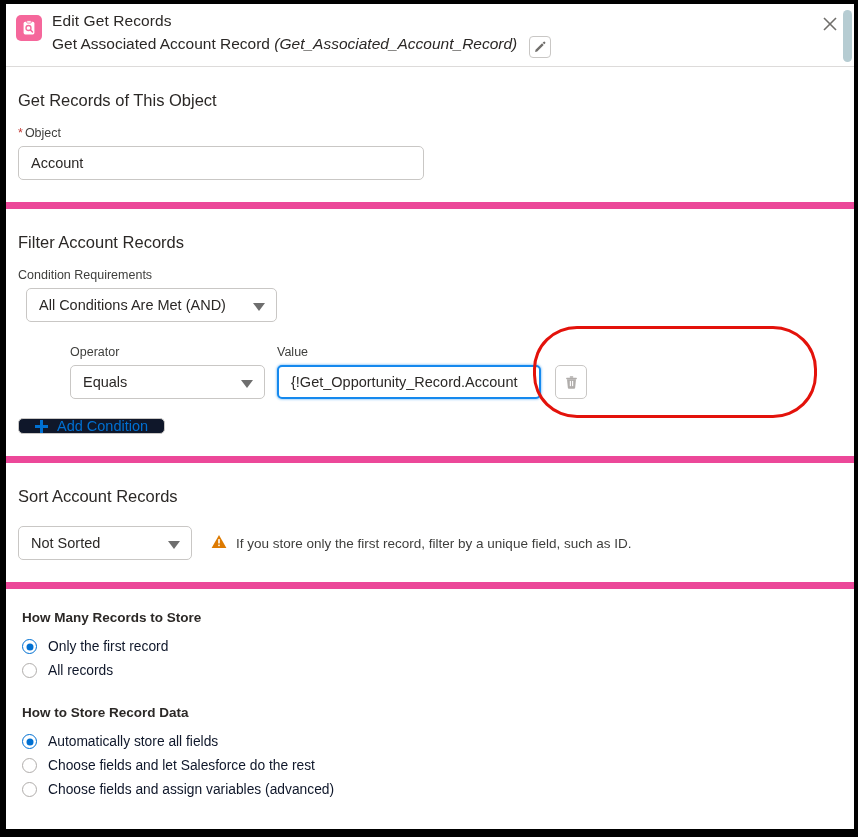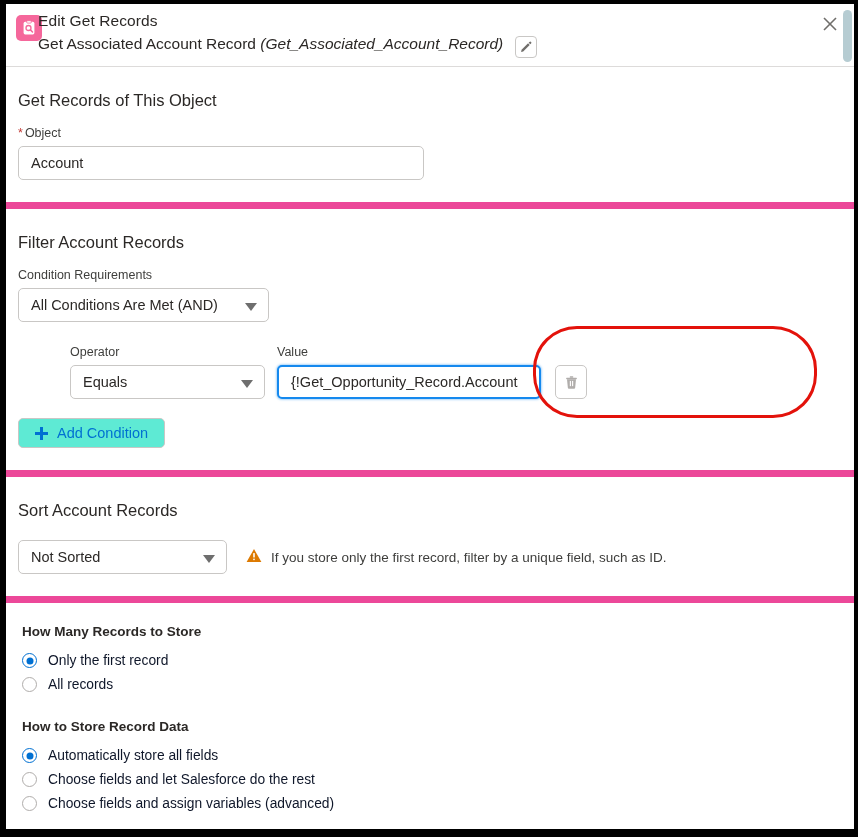--- a/index.html
+++ b/index.html
@@ -49,21 +49,21 @@
     border-radius: 5px;
     background: #f5679b;
     display: flex;
     align-items: center;
     justify-content: center;
   }
   .hdr-icon svg { display:block; }
 
   .hdr-text {
     position: absolute;
-    left: 32px;
+    left: 46px;
     top: 7px;
     right: 60px;
   }
   .hdr-line1 {
     font-size: 15.5px;
     color: #2b2826;
     line-height: 20px;
     letter-spacing: .1px;
   }
   .hdr-line2 {
@@ -160,21 +160,21 @@
     border-right: 6px solid transparent;
     border-top: 8px solid #6e6e6e;
   }
 
   
   .obj-wrap { padding: 14px 12px 22px 12px; }
   .obj-input { width: 406px; margin-top: 5px; }
 
   
   .cond-req-wrap { padding: 14px 0 0 12px; }
-  .cond-select { width: 251px; margin-top: 5px; }
+  .cond-select { width: 251px; margin-top: 5px; margin-left: 8px; }
 
   .cond-row {
     display: flex;
     align-items: flex-end;
     padding: 22px 0 0 52px;
     gap: 0;
   }
   .cond-cell { position: relative; }
   .cond-cell .fieldlabel { margin-bottom: 5px; }
   .cell-field { width: 263px; }
@@ -192,25 +192,25 @@
     justify-content: center;
     cursor: pointer;
     box-sizing: border-box;
   }
 
   .add-cond {
     display: inline-flex;
     align-items: center;
     gap: 9px;
     margin: 19px 0 22px 12px;
-    height: 30px;
+    height: 16px;
     padding: 0 16px;
     border: 1px solid #c9c7c5;
     border-radius: 5px;
-    background: #5eead4;
+    background: #0f172a;
     color: #0070d2;
     font-size: 14.5px;
     cursor: pointer;
     box-sizing: border-box;
   }
   .plus {
     position: relative;
     width: 13px; height: 13px;
     flex: none;
   }
@@ -230,21 +230,21 @@
     width: 278px;
     height: 86px;
     border: 3px solid #e3120b;
     border-radius: 44px / 43px;
     pointer-events: none;
     z-index: 30;
   }
 
   
   .sort-wrap { padding: 14px 0 22px 12px; display: flex; align-items: flex-end; }
-  .sort-select { width: 209px; margin-top: 5px; }
+  .sort-select { width: 174px; margin-top: 5px; }
   .warn-wrap {
     display: flex;
     align-items: center;
     gap: 9px;
     margin-left: 19px;
     padding-bottom: 7px;
   }
   .warn-text {
     font-size: 13.5px;
     color: #3e3e3c;

